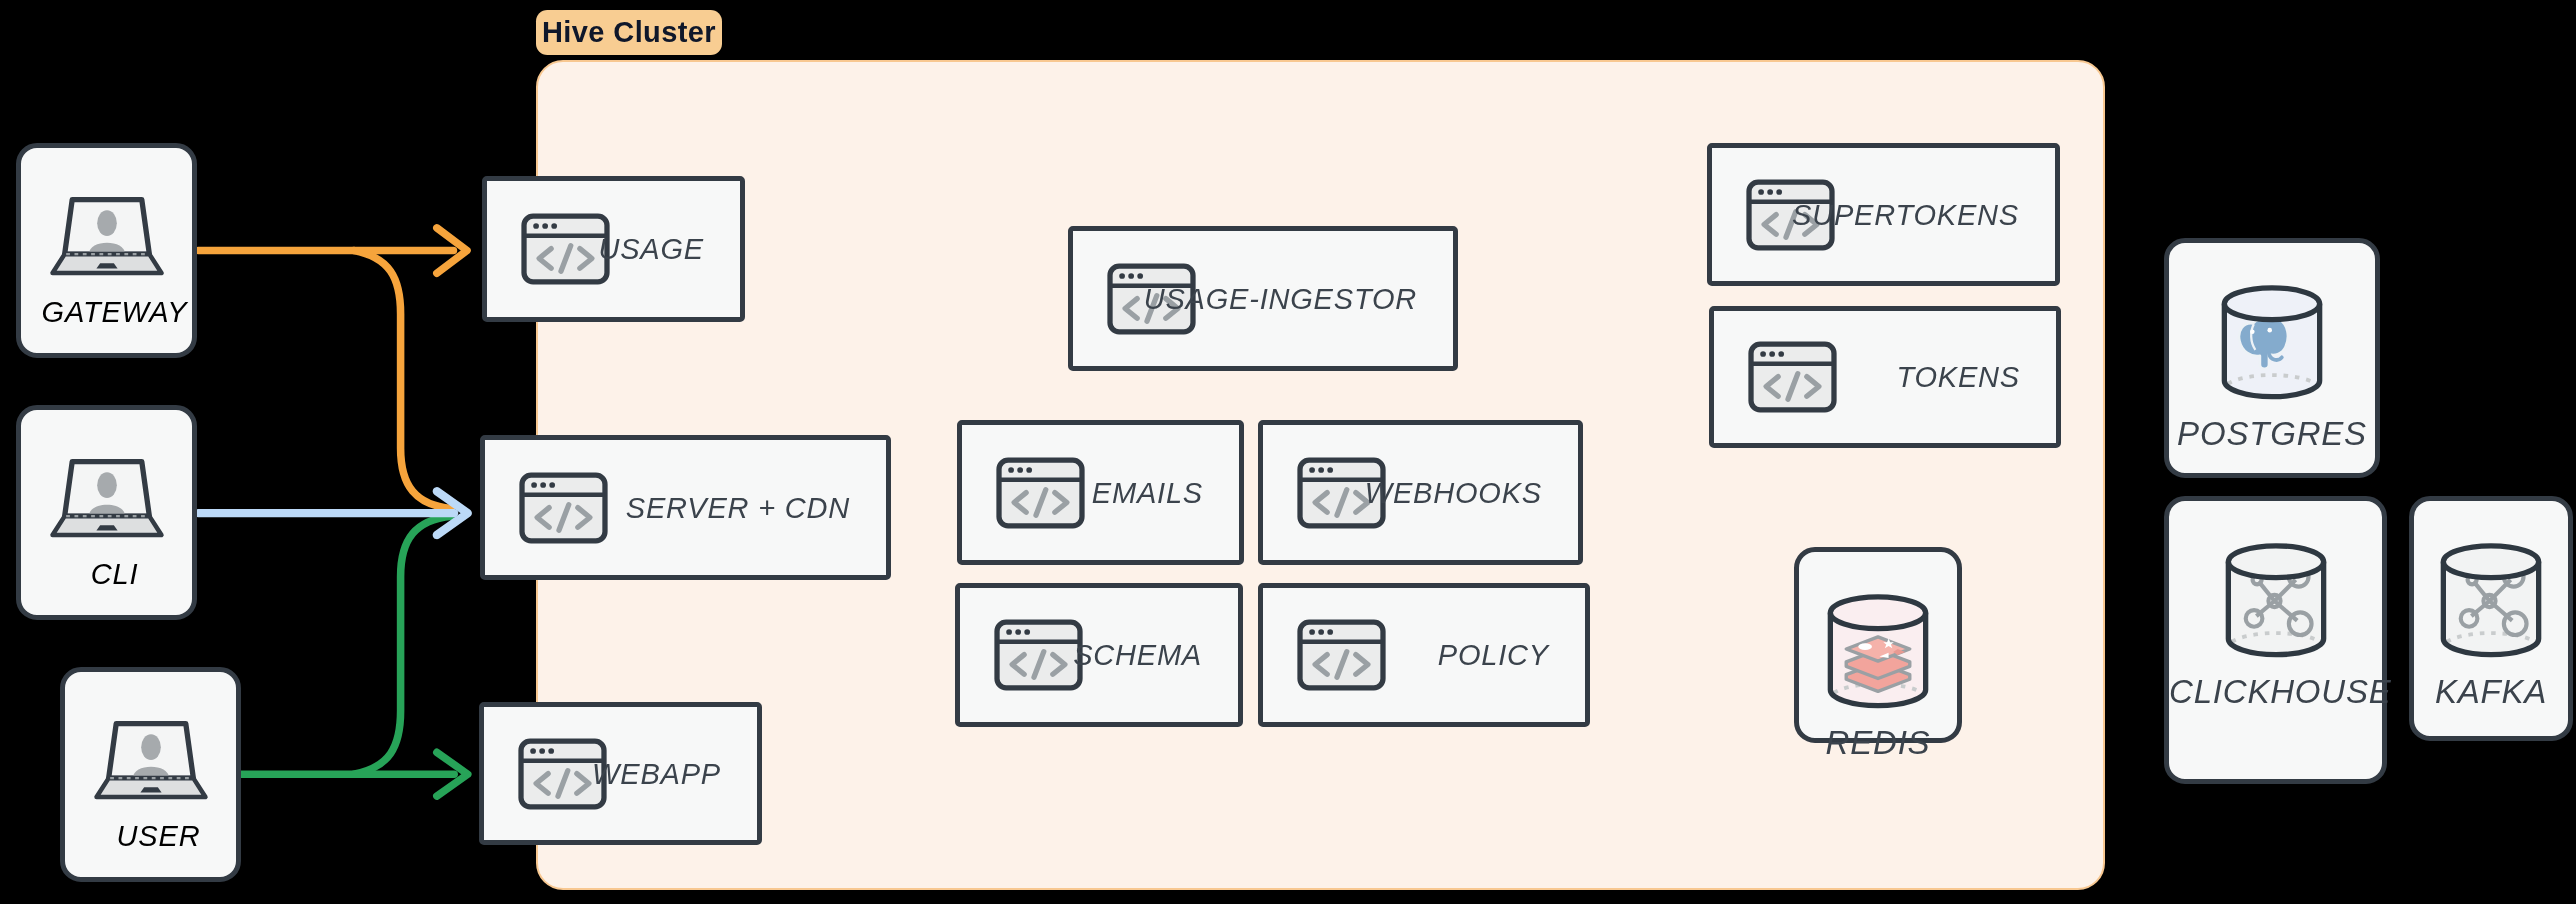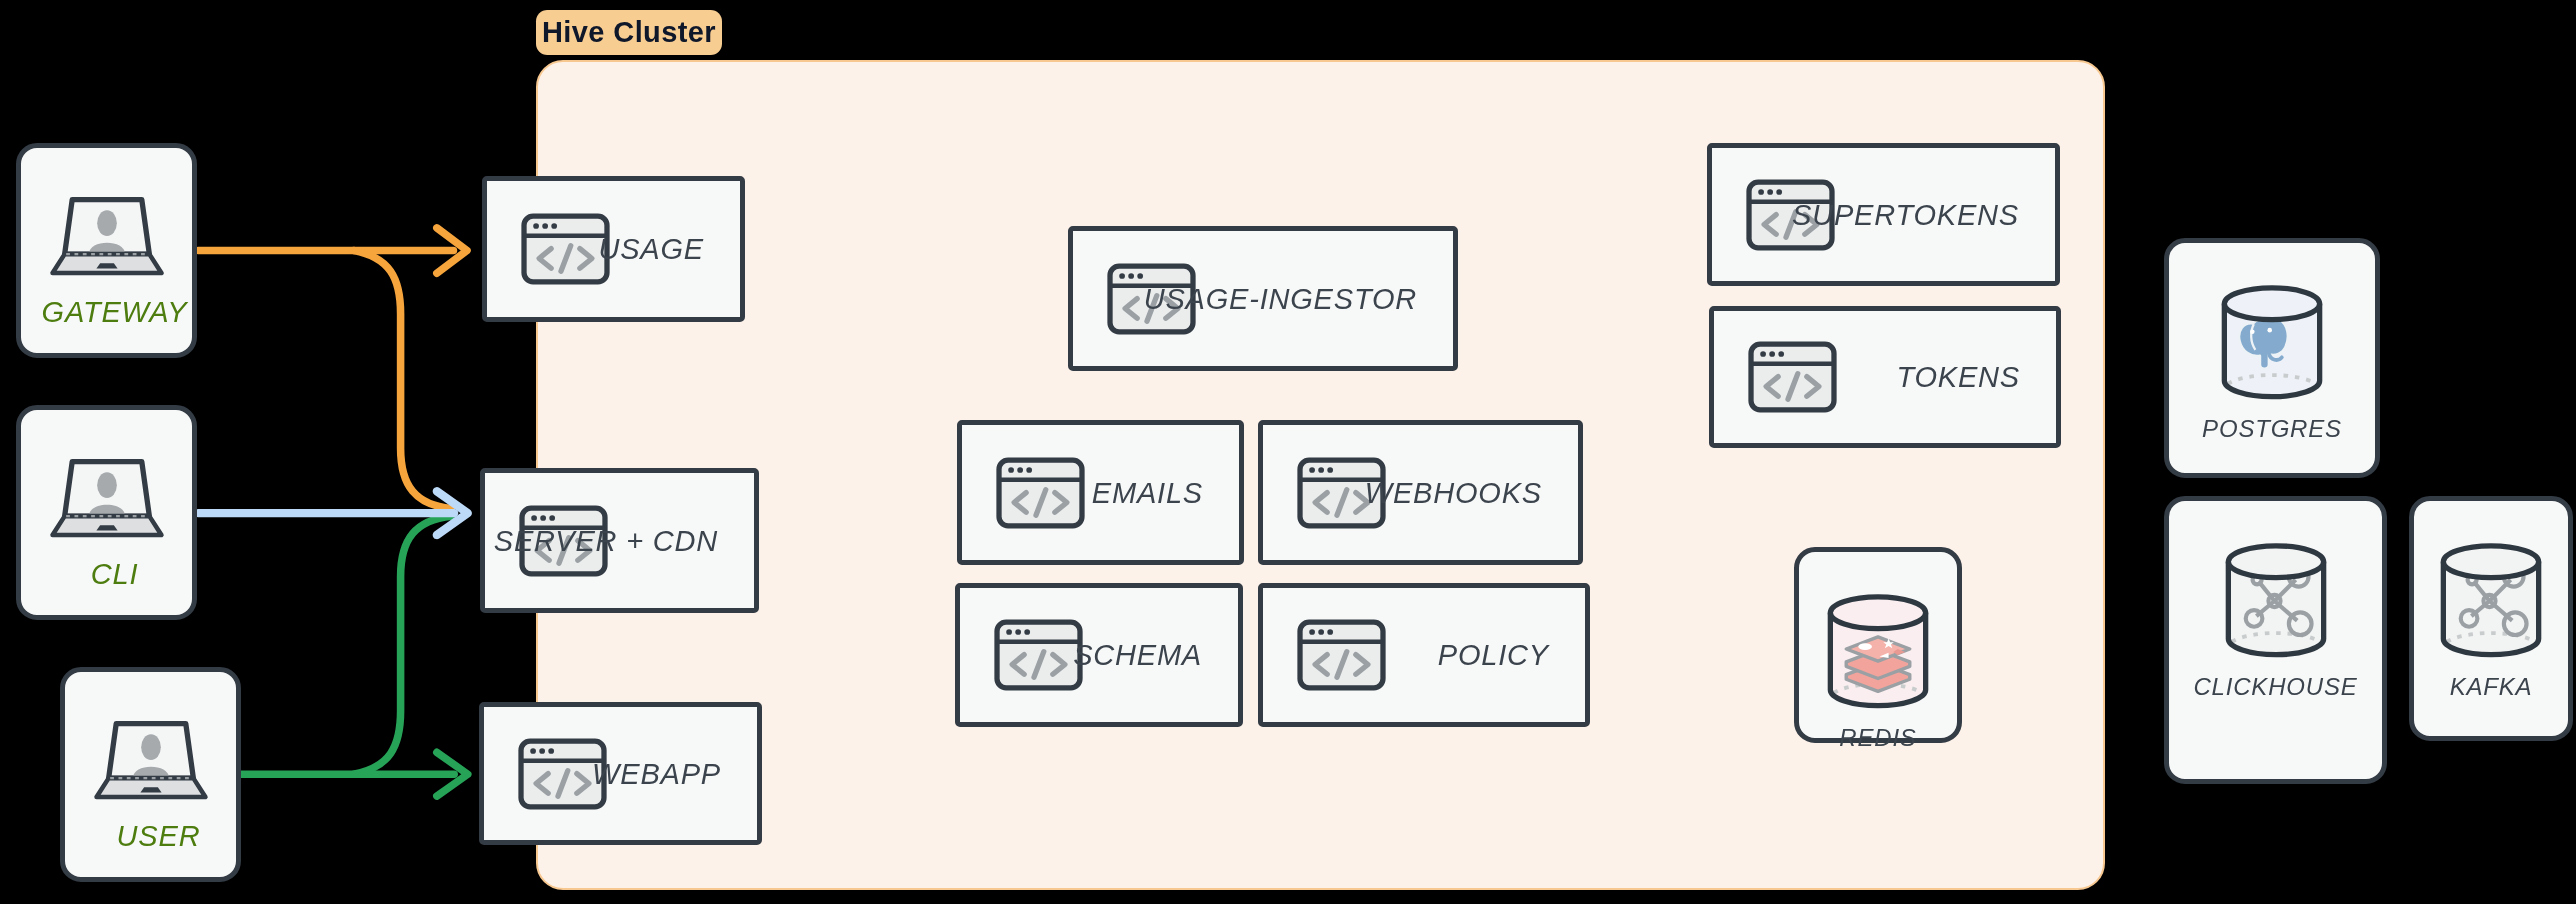--- a/index.html
+++ b/index.html
@@ -13,24 +13,24 @@
   .arrows{position:absolute;left:0;top:0;}
   .node{position:absolute;background:#f7f8f8;border:5.3px solid #333b44;box-sizing:border-box;}
   .client{width:181px;height:215px;border-radius:21px;}
   .service{border-radius:5px;}
   .store{border-radius:21px;}
   .winicon{position:absolute;left:34px;top:50%;transform:translateY(-50%);line-height:0;}
   .nlabel{position:absolute;right:36px;top:50%;transform:translateY(-50%);
           font-style:italic;font-size:29px;color:#3b434c;letter-spacing:0.8px;white-space:nowrap;}
   .lapicon{position:absolute;left:50%;top:47px;transform:translateX(-50%);line-height:0;}
   .clabel{position:absolute;left:16px;right:0;top:148px;text-align:center;
-          font-style:italic;font-size:29px;color:#4d7c0f;letter-spacing:0.8px;}
+          font-style:italic;font-size:29px;color:#000000;letter-spacing:0.8px;}
   .cyl{position:absolute;left:50%;top:41px;transform:translateX(-50%);line-height:0;}
   .slabel{position:absolute;left:0;right:0;top:172px;text-align:center;
-          font-style:italic;font-size:24px;color:#3b434c;letter-spacing:0.8px;}
+          font-style:italic;font-size:33px;color:#3b434c;letter-spacing:0.8px;}
 </style>
 </head>
 <body>
 
 <div class="canvas">
 
   <div class="cluster"></div>
   <div class="badge">
     <span>Hive Cluster</span>
   </div>
@@ -97,21 +97,21 @@
           <circle cx="32" cy="17" r="3.8" fill="#333b44"></circle>
           <circle cx="44" cy="17" r="3.8" fill="#333b44"></circle>
           <path d="M40 47 L24 60 L40 73" stroke="#9aa0a4" stroke-width="7" fill="none" stroke-linecap="round" stroke-linejoin="round"></path>
           <path d="M53 77 L66 43" stroke="#9aa0a4" stroke-width="7" stroke-linecap="round"></path>
           <path d="M78 47 L94 60 L78 73" stroke="#9aa0a4" stroke-width="7" fill="none" stroke-linecap="round" stroke-linejoin="round"></path>
         </svg>
     </span>
     <span class="nlabel">USAGE</span>
   </div>
 
-  <div class="node service" style="left:480px;top:468px;width:279px;height:145px;">
+  <div class="node service" style="left:480px;top:435px;width:411px;height:145px;">
     <span class="winicon">
       <svg width="89" height="72" viewBox="0 0 118 95">
           <rect x="4" y="4" width="110" height="87" rx="12" fill="#ebecec" stroke="#333b44" stroke-width="7"></rect>
           <line x1="5" y1="30" x2="113" y2="30" stroke="#333b44" stroke-width="6"></line>
           <circle cx="20" cy="17" r="3.8" fill="#333b44"></circle>
           <circle cx="32" cy="17" r="3.8" fill="#333b44"></circle>
           <circle cx="44" cy="17" r="3.8" fill="#333b44"></circle>
           <path d="M40 47 L24 60 L40 73" stroke="#9aa0a4" stroke-width="7" fill="none" stroke-linecap="round" stroke-linejoin="round"></path>
           <path d="M53 77 L66 43" stroke="#9aa0a4" stroke-width="7" stroke-linecap="round"></path>
           <path d="M78 47 L94 60 L78 73" stroke="#9aa0a4" stroke-width="7" fill="none" stroke-linecap="round" stroke-linejoin="round"></path>

